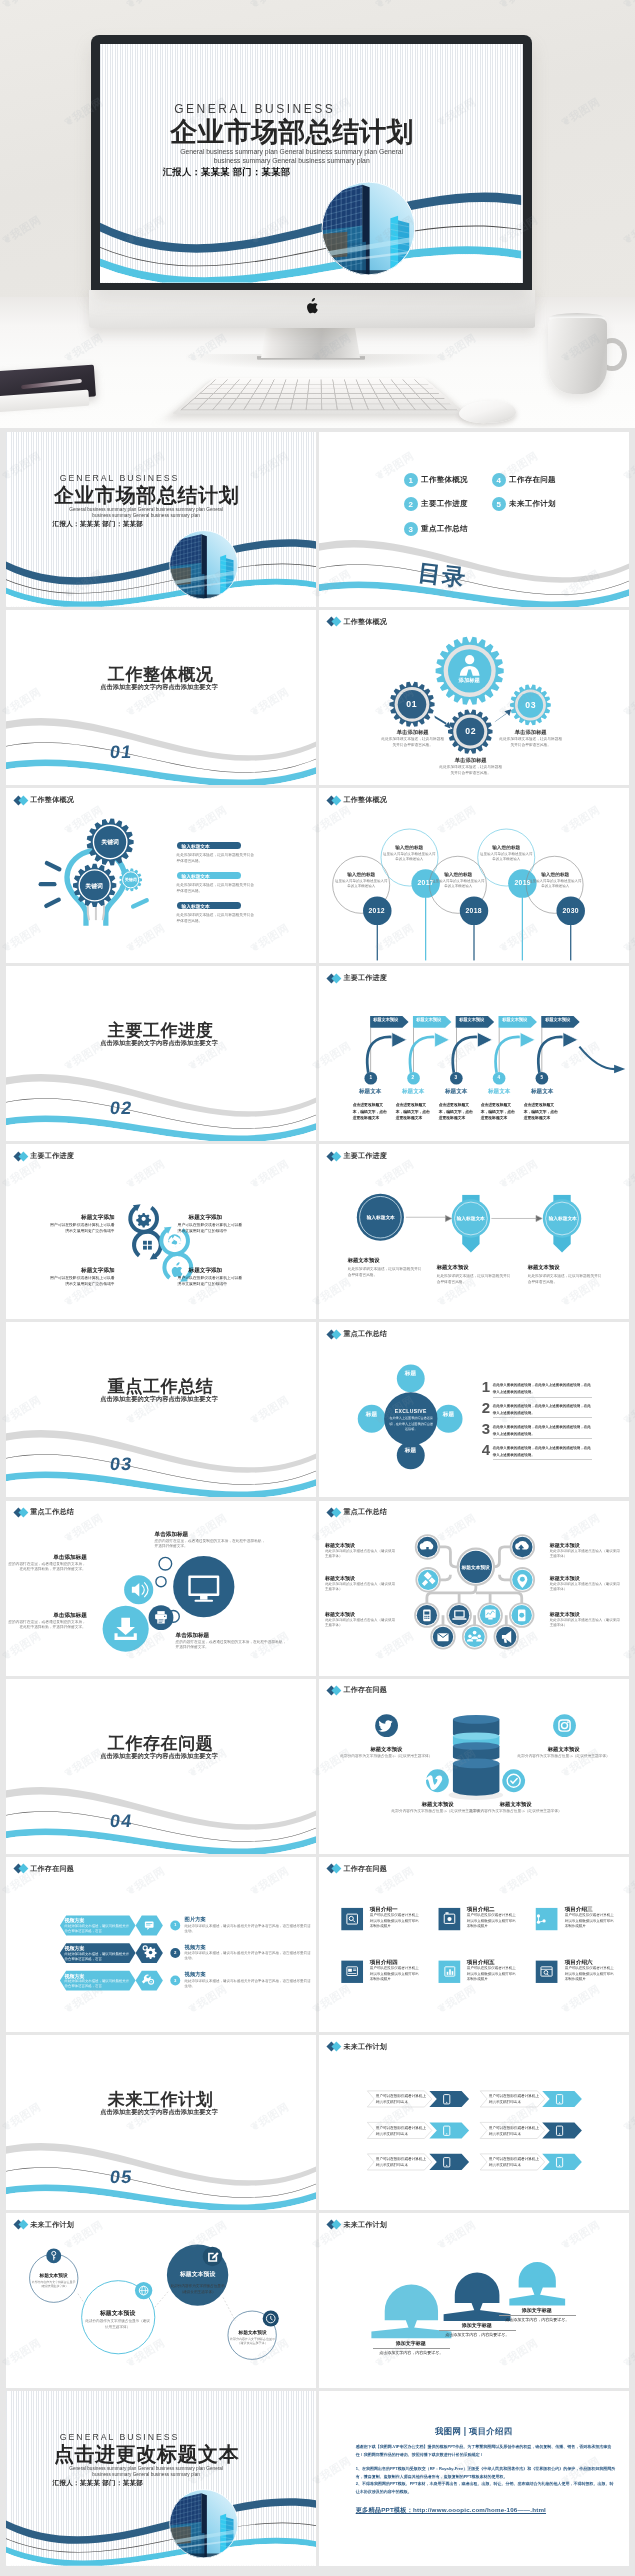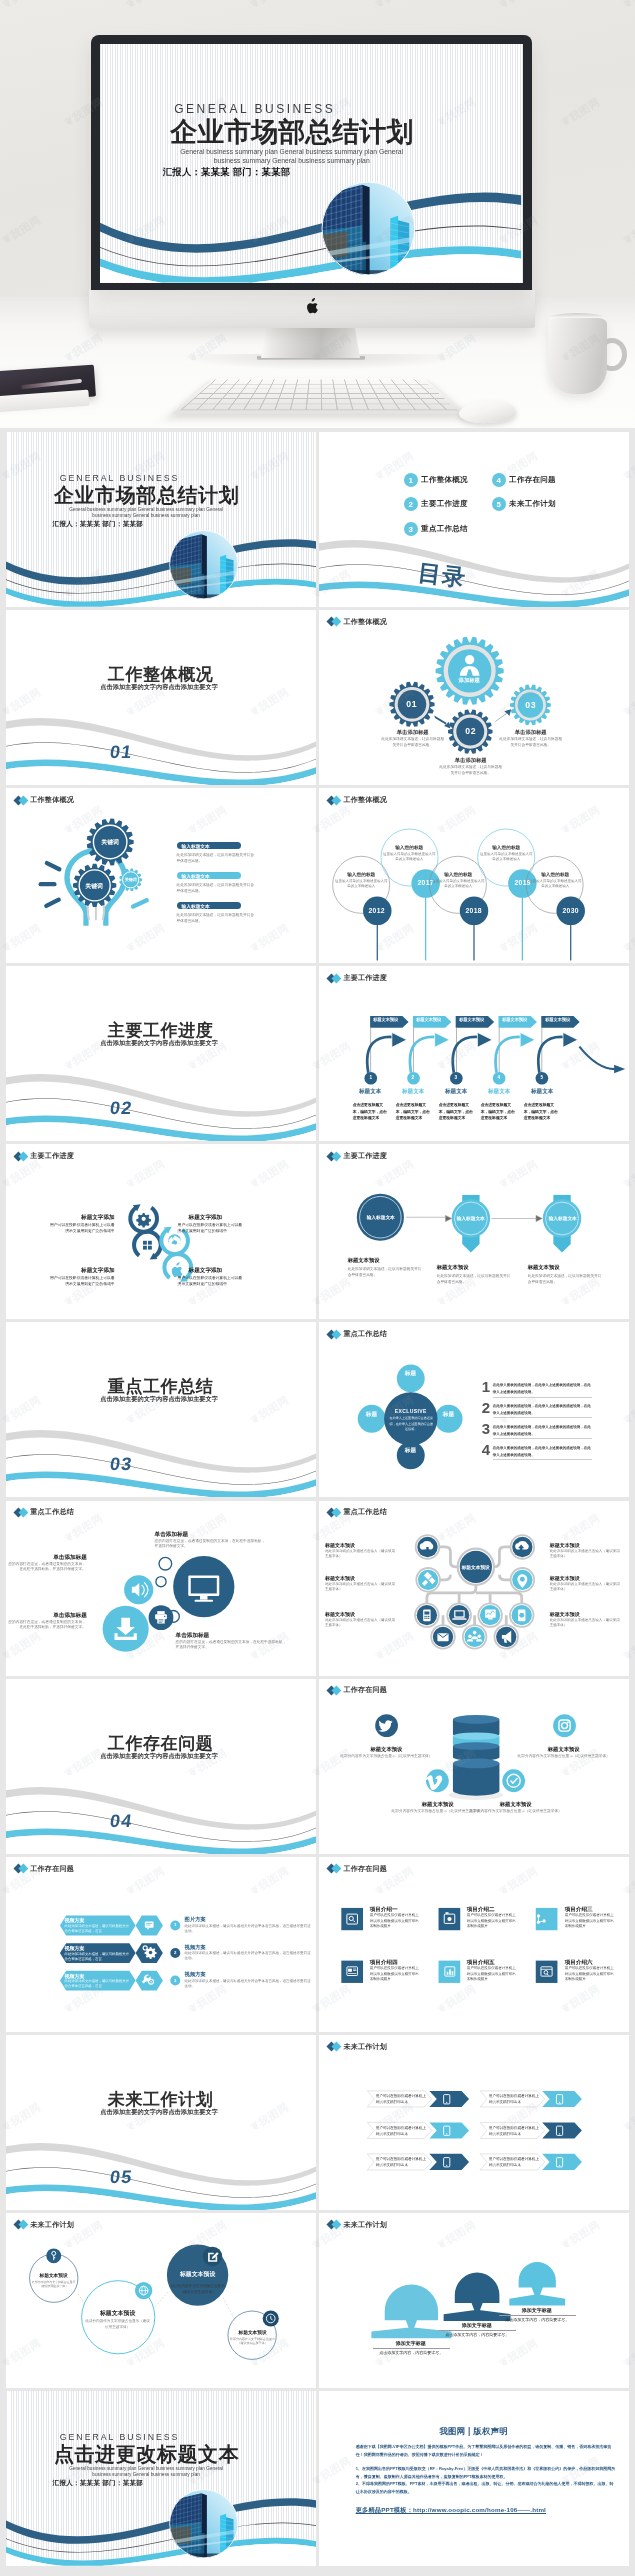--- a/index.html
+++ b/index.html
@@ -1256,21 +1256,21 @@
               <path d="M346,52 L367,56 M346,59 L367,63 M346,66 L367,70 M346,73 L367,77 M346,80 L367,84 M346,87 L367,91 M346,94 L367,98"></path>
             </g>
 <path d="M264,86 L374,68 L374,74 L264,92 Z" fill="#bfeaf8" opacity=".5"></path>
 <path d="M264,98 L374,84 L374,87 L264,101 Z" fill="#dff4fc" opacity=".45"></path>
 <rect x="264" y="107" width="110" height="7" fill="#0c2139" opacity=".7"></rect>
 </g>
 <circle cx="319" cy="59" r="55" fill="none" stroke="#ffffff" stroke-width="1.3"></circle>
 </svg>
 </div>
 <div class="slide r">
-<div class="abs t-c" style="left:0;top:35px;width:310px;font-size:8.4px;font-weight:bold;color:#2d5a84;letter-spacing:0.3px">我图网 | 版权声明</div>
+<div class="abs t-c" style="left:0;top:35px;width:310px;font-size:8.4px;font-weight:bold;color:#2d5a84;letter-spacing:0.3px">我图网 | 项目介绍四</div>
 <div class="abs" style="left:37px;top:52px;width:261px;font-size:4px;line-height:1.95;color:#2d5a84;font-weight:bold">感谢您下载【我图网-VIP专区办公文档】提供的模板PPT作品。为了尊重我图网以及原创作者的权益，请勿复制、传播、销售，否则将承担法律责任！我图网郑重作品的行请勿、按照传播下载次数进行计价的采购规定！</div>
 <div class="abs" style="left:37px;top:74px;width:261px;font-size:4px;line-height:1.95;color:#2d5a84;font-weight:bold">1、在我图网出售的PPT模板均受版权交（RF：Royalty-Free）正版受《中华人民共和国著作法》和《世界版权公约》的保护，作品版权归我图网所有，擅自复制、盗版制作人源自其他作品者所有，盗版复制的PPT模板素材的使用权。</div>
 <div class="abs" style="left:37px;top:89px;width:261px;font-size:4px;line-height:1.95;color:#2d5a84;font-weight:bold">2、不得将我图网的PPT模板、PPT素材，本身用于再出售，或者出租、出版、转让、分销、发布或结合为礼物的他人使用，不得转授权、出版、转让本协议涉及的内容中的模板。</div>
 <div class="abs" style="left:37px;top:115px;width:261px;font-size:6.2px;font-weight:bold;color:#2d5a84;text-decoration:underline;letter-spacing:0.2px">更多精品PPT模板：http://www.ooopic.com/home-106——.html</div>
 </div>
 </div>
 
 </div>
 
 

